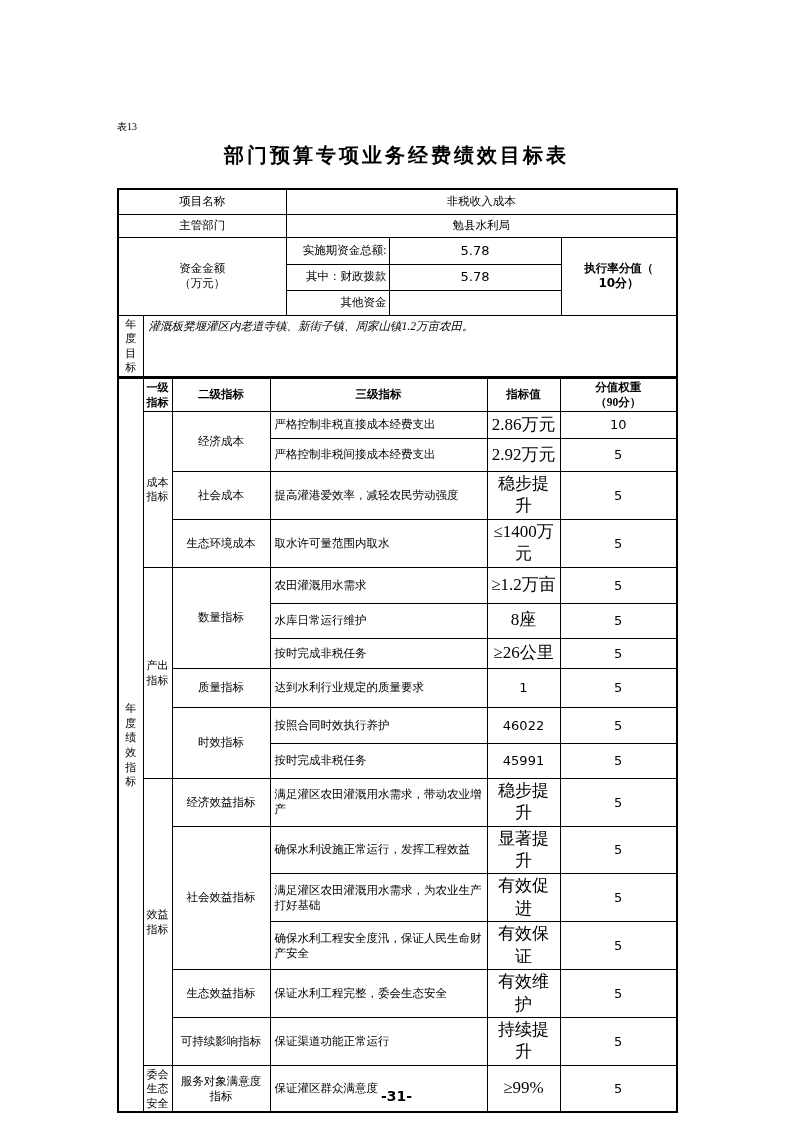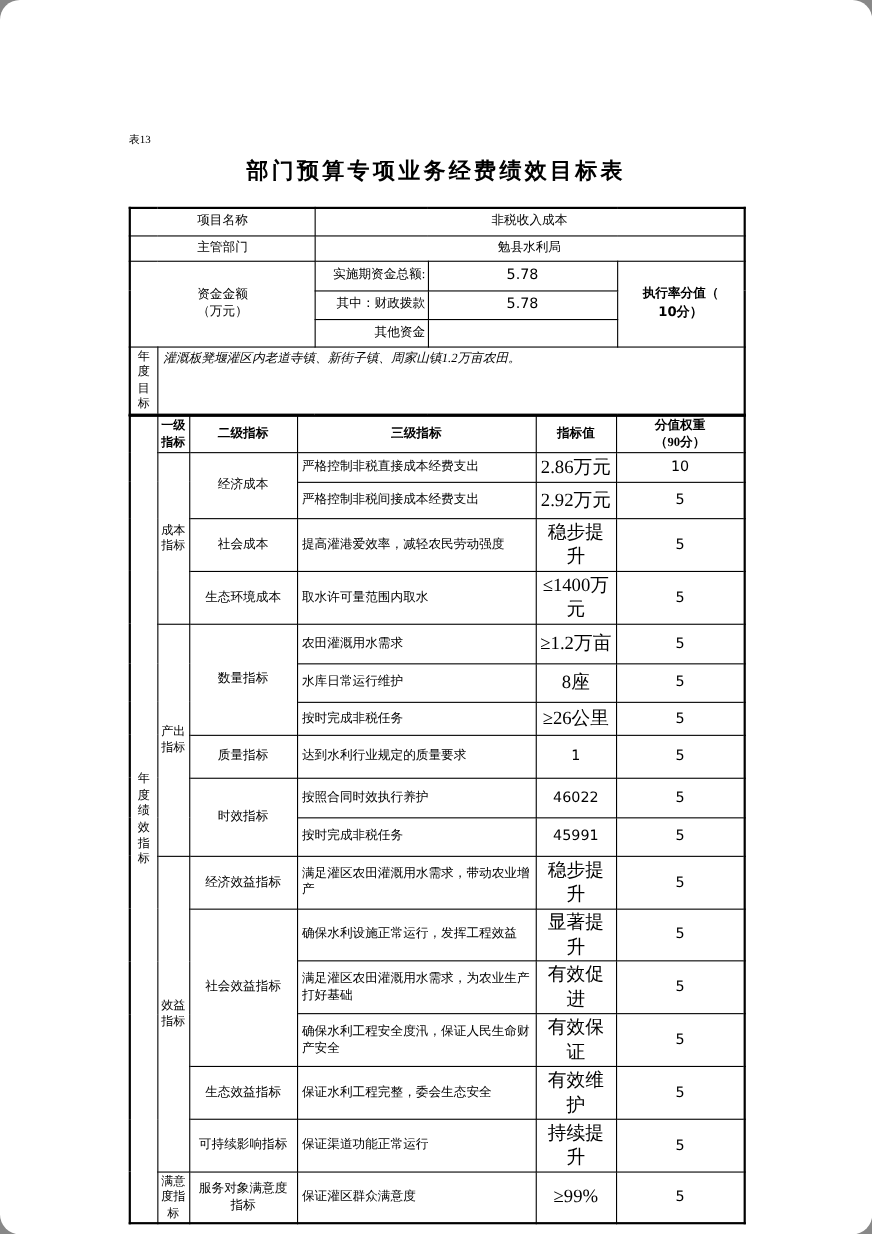--- a/index.html
+++ b/index.html
@@ -5,21 +5,20 @@
   * { margin:0; padding:0; box-sizing:border-box; }
   html,body { background:#888; }
   .page {
     position:relative;
     width:793px; height:1122px;
     background:#ffffff;
     font-family:"Liberation Serif", serif;
     color:#000;
     margin:0 auto;
     overflow:hidden;
-    border-radius:18px;
   }
   .table-no {
     position:absolute; left:117px; top:120px;
     font-size:10px;
   }
   .doc-title {
     position:absolute; left:0; top:142px; width:100%;
     text-align:center; font-size:20px; font-weight:bold; letter-spacing:3px;
   }
   .doc-subtitle {
@@ -217,23 +216,24 @@
         <td class="valcell">有效维护</td>
         <td class="num">5</td>
       </tr>
       <tr style="height:40px">
         <td>可持续影响指标</td>
         <td class="l3cell">保证渠道功能正常运行</td>
         <td class="valcell">持续提升</td>
         <td class="num">5</td>
       </tr>
       <tr style="height:43px">
-        <td class="narrow">满意度指标</td>
+        <td class="narrow">委会生态安全</td>
         <td>服务对象满意度指标</td>
         <td class="l3cell">保证灌区群众满意度</td>
         <td class="valcell">≥99%</td>
         <td class="num">5</td>
       </tr>
     </tbody>
       </table>
   </div>
 
+  <div class="page-number">-31-</div>
 </div>
 
 </body></html>

